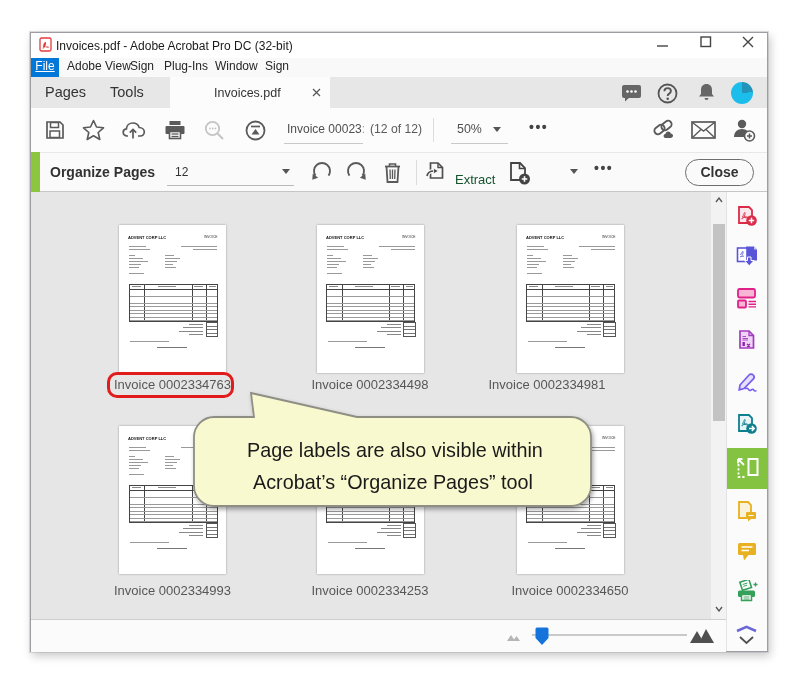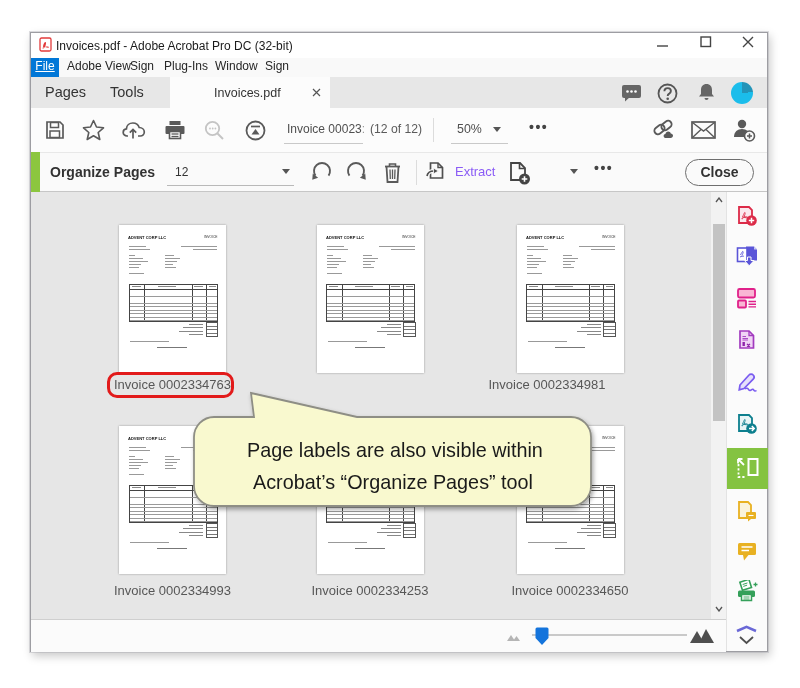--- a/index.html
+++ b/index.html
@@ -184,21 +184,21 @@
     </svg>
     <div class="abs" style="left:385px;top:7px;width:1px;height:25px;background:#dcdcdc;"></div>
 
     <svg class="abs" style="left:395px;top:8px" width="24" height="24" viewBox="0 0 24 24">
       <path d="M4.5,2 L12,2 L16.5,6.5 L16.5,17 L4.5,17 Z" fill="none" stroke="#4f4f4f" stroke-width="1.7"></path>
       <path d="M12,2 L12,6.5 L16.5,6.5" fill="none" stroke="#4f4f4f" stroke-width="1.4"></path>
       <path d="M1,15 C1.5,11.8 4,10 8,10" fill="none" stroke="#fbfbfb" stroke-width="4"></path>
       <path d="M1,15 C1.5,11.8 4,10 8,10" fill="none" stroke="#4f4f4f" stroke-width="1.7"></path>
       <path d="M7.5,7.2 L12.5,10 L7.5,12.8 Z" fill="#4f4f4f" stroke="#fbfbfb" stroke-width="0.8"></path>
     </svg>
-    <div class="abs" style="left:424px;top:11px;font-size:13px;color:#8b5cf6;">Extract</div>
+    <div class="abs" style="left:424px;top:19px;font-size:13px;color:#14532d;">Extract</div>
 
     <svg class="abs" style="left:478px;top:8px" width="24" height="25" viewBox="0 0 24 25">
       <path d="M2,2 L11,2 L16,7 L16,19 L2,19 Z" fill="none" stroke="#444" stroke-width="1.8"></path>
       <path d="M10.5,2.5 L10.5,7.5 L15.5,7.5" fill="none" stroke="#444" stroke-width="1.6"></path>
       <circle cx="15.5" cy="18" r="5.5" fill="#444"></circle>
       <path d="M15.5,15.2 L15.5,20.8 M12.7,18 L18.3,18" stroke="#fff" stroke-width="1.6"></path>
     </svg>
     <div class="abs" style="left:505px;top:11px;font-size:13px;color:#333;margin-top:36px;">Insert</div>
     <svg class="abs" style="left:539px;top:16px" width="9" height="6">
         <path d="M0,0 L8,0 L4,5 Z" fill="#555"></path>
@@ -276,20 +276,21 @@
           <div class="abs" style="left:79px;top:1px;width:7px;height:1.2px;background:#888;"></div>
         </div>
         <div class="abs" style="left:86.5px;top:97px;width:12.5px;height:14.5px;border:0.8px solid #555;box-sizing:border-box;background:repeating-linear-gradient(to bottom,transparent 0,transparent 2.8px,#777 2.8px,#777 3.6px);"></div>
         <div class="abs" style="left:70px;top:98.5px;width:14px;height:1.1px;background:#888"></div>
         <div class="abs" style="left:64px;top:102px;width:20px;height:1.1px;background:#888"></div>
         <div class="abs" style="left:60px;top:105.5px;width:24px;height:1.1px;background:#888"></div>
         <div class="abs" style="left:70px;top:109px;width:14px;height:1.1px;background:#888"></div>
         <div class="abs" style="left:11px;top:115.5px;width:39px;height:1.2px;background:#999"></div>
         <div class="abs" style="left:38px;top:121.5px;width:30px;height:1.2px;background:#777"></div>
       </div>
+      <div class="lab" style="left:229px;top:185px;">Invoice 0002334498</div>
       <div class="thumb" style="left:485.5px;top:33px;">
         <div class="abs" style="left:9px;top:9.5px;font-size:6.5px;font-weight:bold;color:#111;transform:scale(0.62);transform-origin:0 0;white-space:nowrap;">ADVENT CORP LLC</div>
         <div class="abs" style="left:85px;top:10px;font-size:5px;color:#333;transform:scale(0.66);transform-origin:0 0;">INVOICE</div>
         <div class="abs" style="left:62px;top:20.5px;width:36px;height:1.2px;background:#999"></div>
         <div class="abs" style="left:74px;top:23.5px;width:24px;height:1.2px;background:#999"></div>
         <div class="abs" style="left:10px;top:21px;width:17px;height:1.2px;background:#999"></div>
         <div class="abs" style="left:10px;top:24px;width:21px;height:1.2px;background:#999"></div>
         <div class="abs" style="left:10px;top:30px;width:6px;height:1.2px;background:#999"></div>
         <div class="abs" style="left:10px;top:33px;width:14px;height:1.2px;background:#999"></div>
         <div class="abs" style="left:10px;top:36px;width:19px;height:1.2px;background:#999"></div>

